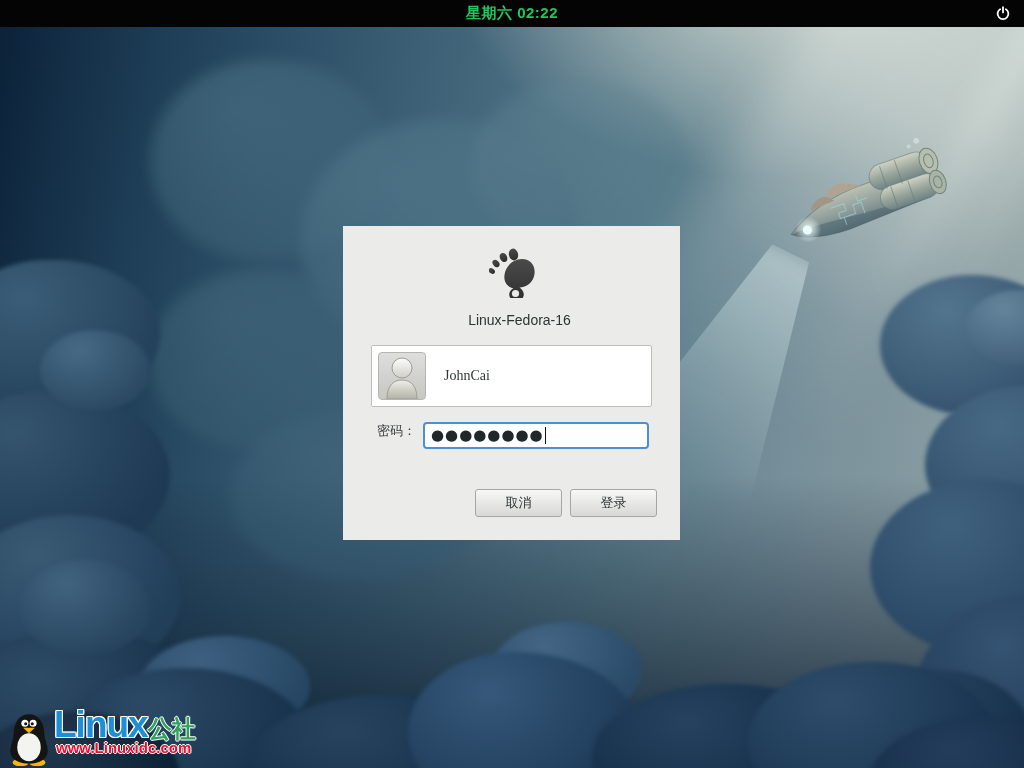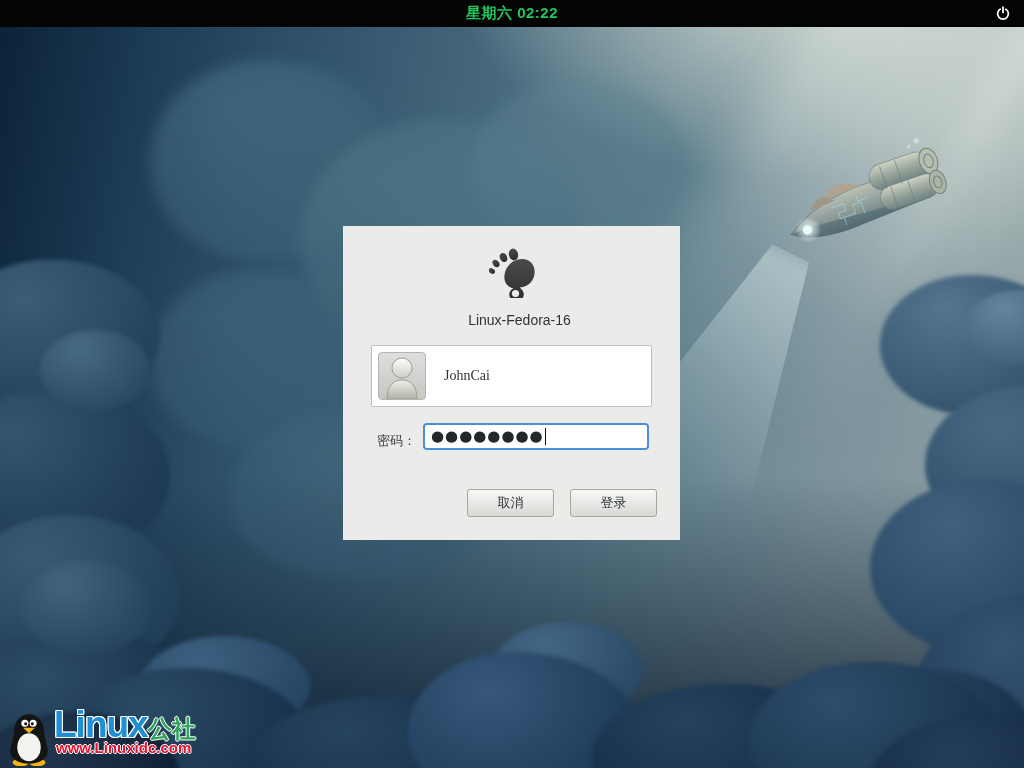--- a/index.html
+++ b/index.html
@@ -53,31 +53,31 @@
     display:flex; align-items:center; cursor:pointer;
   }
   #user-avatar {
     width:48px; height:48px; margin-left:6px; border-radius:4px;
     background:linear-gradient(to bottom,#dedede 0%,#c6c6c2 100%);
     border:1px solid #b4b4b0; overflow:hidden; flex:0 0 auto;
   }
   #user-name { margin-left:18px; font-size:14px; color:#2e3436;font-family:Liberation Serif, serif; }
   #password-row {
     position:absolute; left:34px; top:196px; width:272px; height:28px;
-    display:flex; align-items:flex-end;
+    display:flex; align-items:flex-start;
   }
   #password-label { font-size:13px; color:#3b3e40; white-space:nowrap; margin-right:7px; }
   #password-input {
     flex:1; height:27px; background:#fff; border:2px solid #4a90d9; border-radius:4px;
     display:flex; align-items:center; padding-left:6px; cursor:text;
   }
   #password-dots { font-size:15px; color:#22272a; letter-spacing:1px;
     font-family:"DejaVu Sans",sans-serif; line-height:1; }
   #text-cursor { display:inline-block; width:1px; height:17px; background:#111; margin-left:1px; }
-  #button-row { position:absolute; right:23px; top:263px; display:flex; gap:16px; }
+  #button-row { position:absolute; right:23px; top:263px; display:flex; gap:8px; }
   .dlg-btn {
     width:87px; height:28px; font-size:13px; color:#2e3436;
     font-family:"Liberation Sans","DejaVu Sans",sans-serif;
     background:linear-gradient(to bottom,#f8f8f7 0%,#e6e6e4 55%,#d8d8d5 100%);
     border:1px solid #a7a7a2; border-radius:3px; cursor:pointer;
     display:flex; align-items:center; justify-content:center;
   }
 
   
   #watermark { position:absolute; left:4px; bottom:0px; z-index:40; width:230px; height:58px; }

